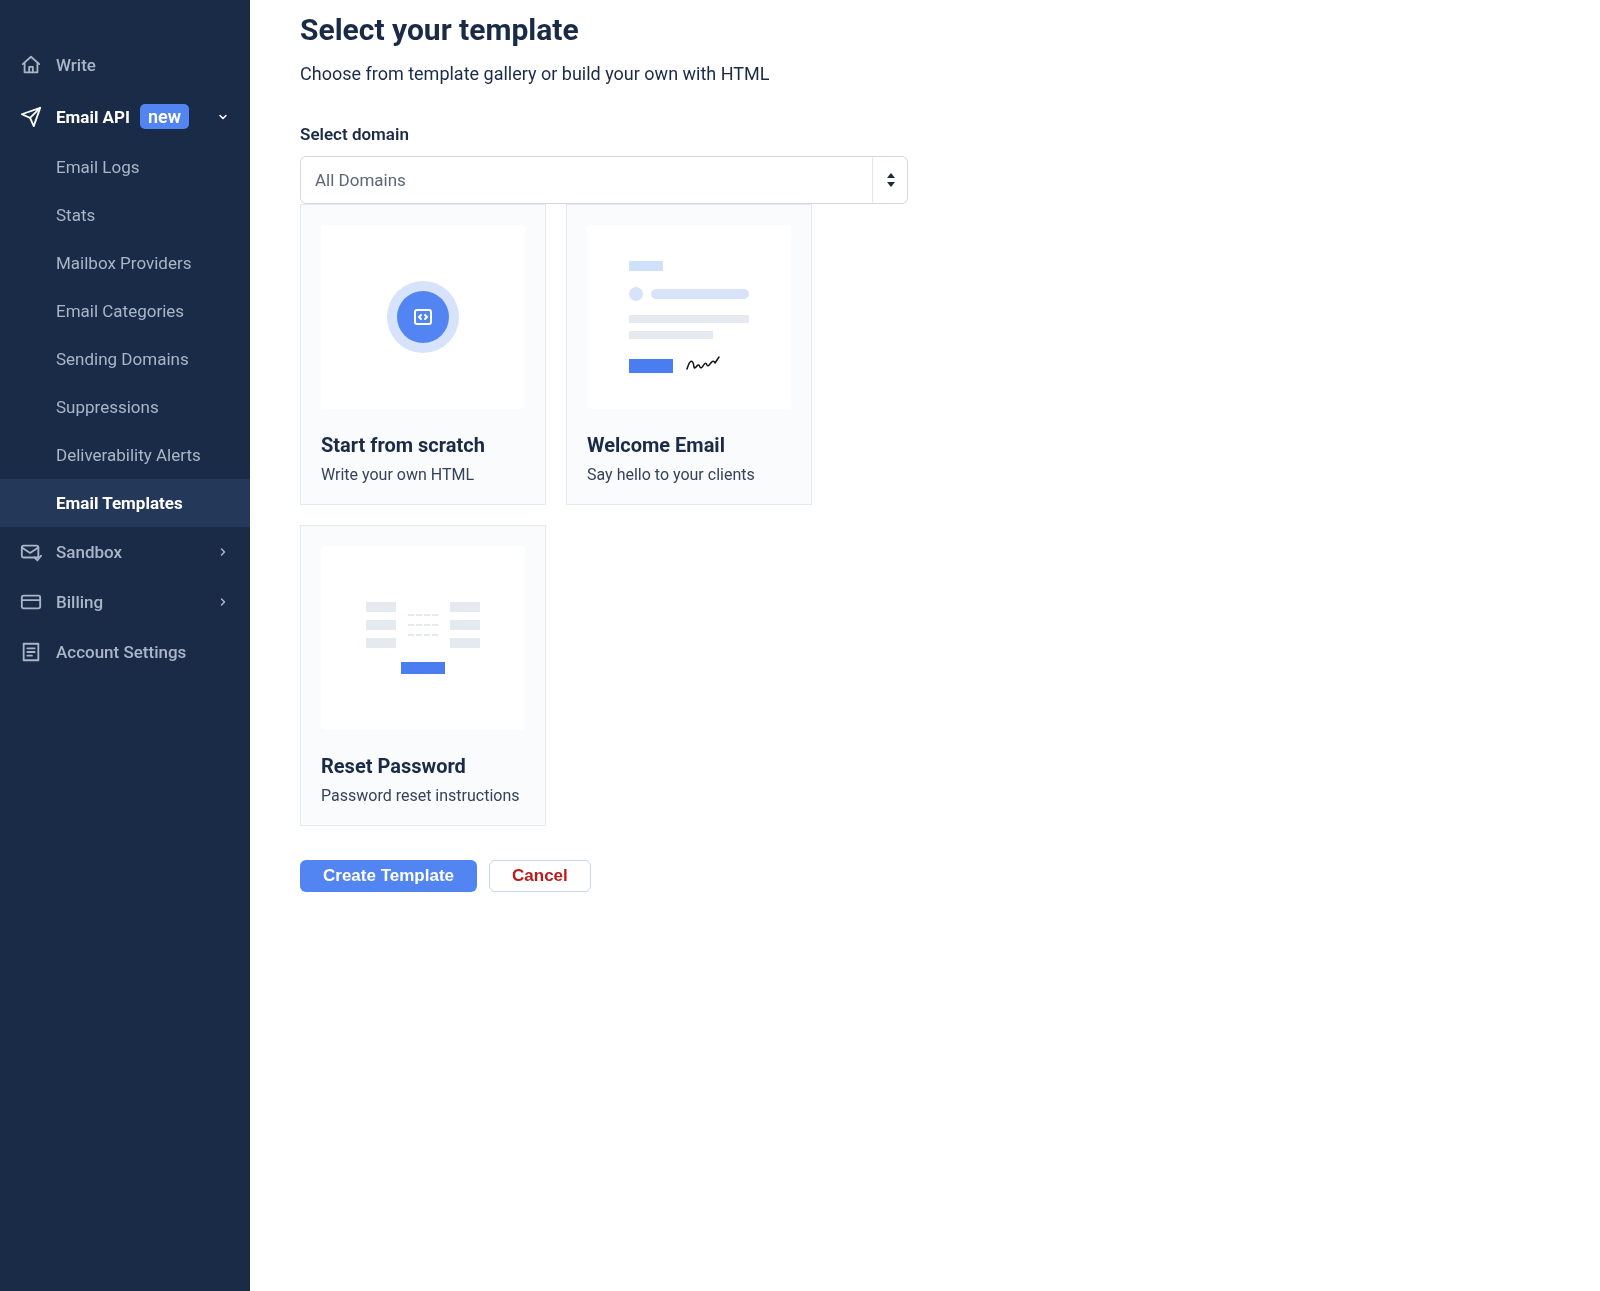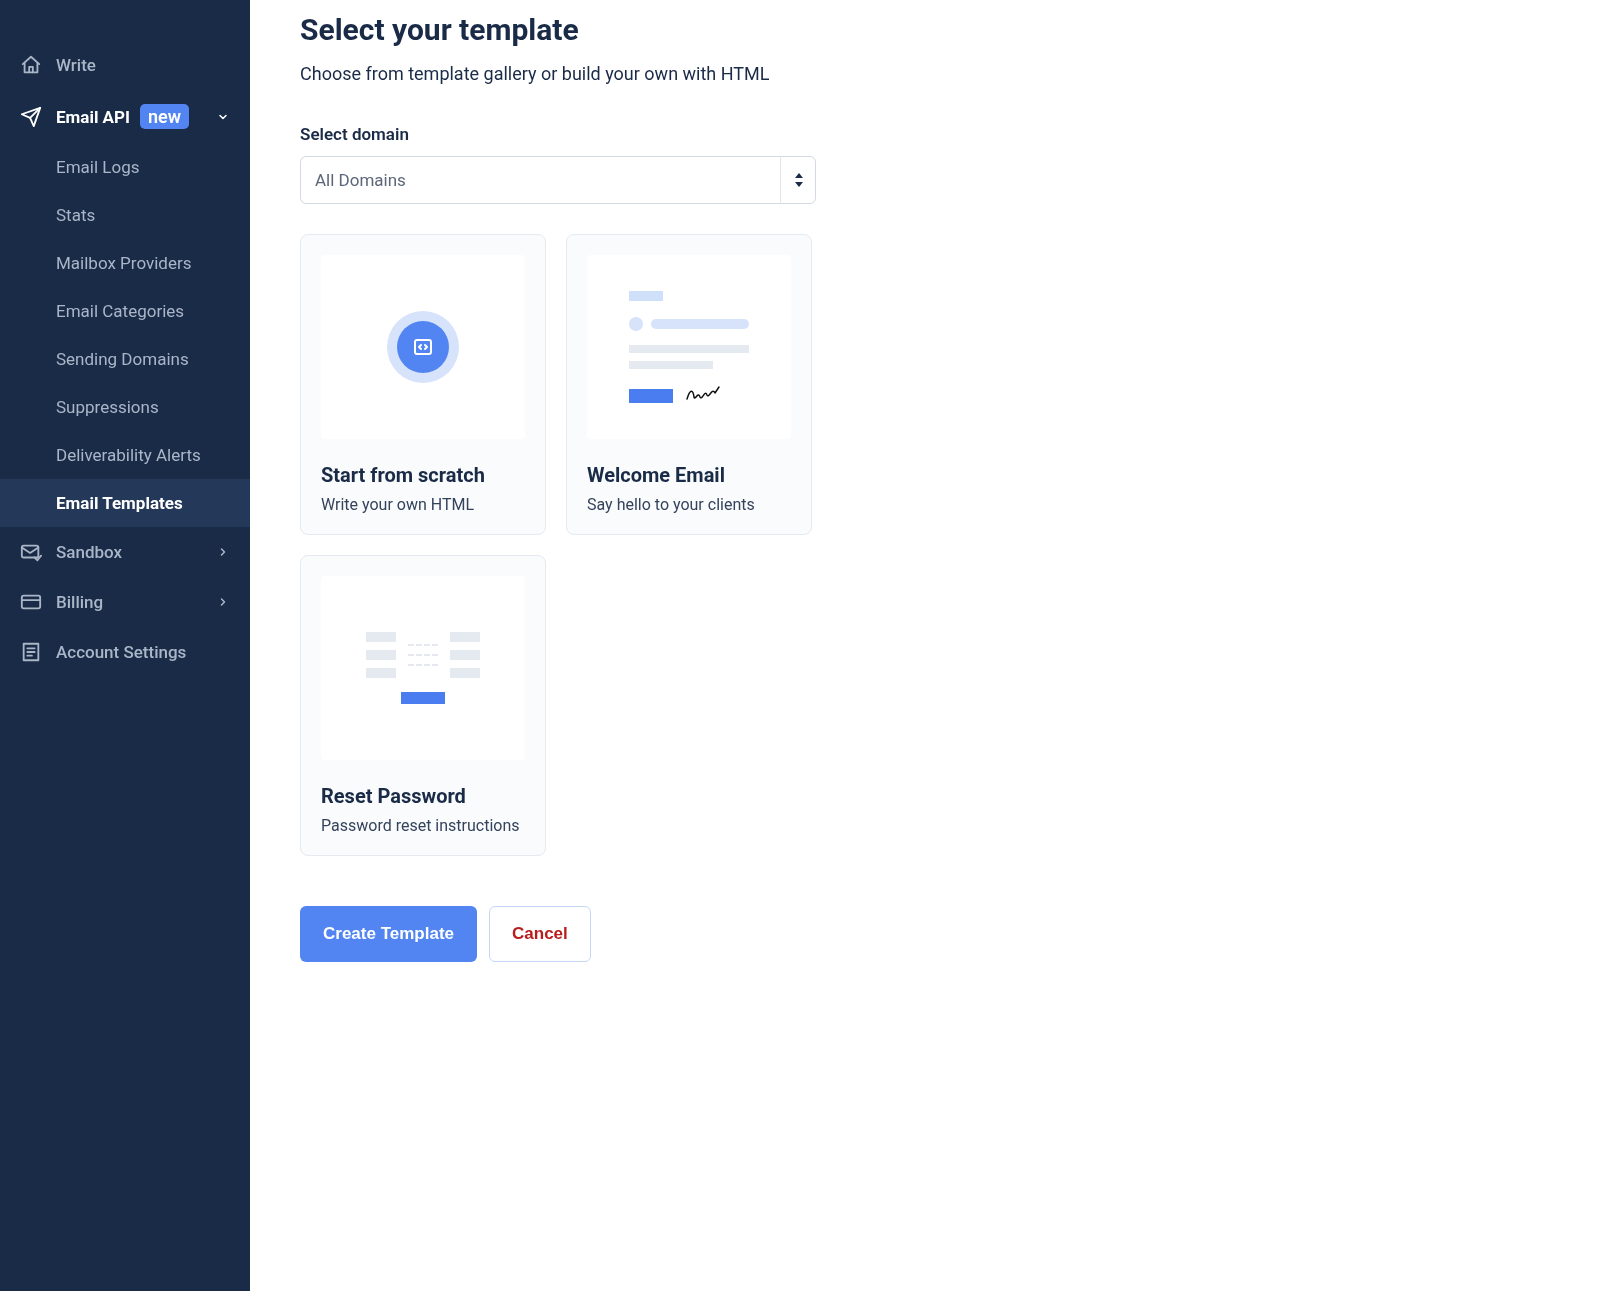--- a/index.html
+++ b/index.html
@@ -84,22 +84,21 @@
       margin-bottom: 40px;
     }
     .field-label {
       font-size: 17px;
       font-weight: 600;
       color: #1a2b47;
       margin-bottom: 12px;
     }
     .select-wrap {
       position: relative;
-      width: 516px;
-      margin-bottom: 30px;
+      width: 608px;
     }
     .select {
       width: 100%;
       height: 48px;
       border: 1px solid #d3d9e3;
       border-radius: 6px;
       background: #fff;
       padding: 0 48px 0 14px;
       font-size: 17px;
       color: #5b6779;
@@ -122,21 +121,21 @@
     .cards {
       display: flex;
       flex-wrap: wrap;
       gap: 20px;
       width: 540px;
       margin-bottom: 34px;
     }
     .card {
       width: 246px;
       border: 1px solid #e5e9f0;
-      border-radius: 8px;
+      border-radius: 0;
       background: #fafbfc;
       padding: 20px;
       cursor: pointer;
     }
     .card-preview {
       height: 184px;
       background: #fff;
       border-radius: 4px;
       display: flex;
       align-items: center;
@@ -178,31 +177,30 @@
     
     .rp-preview { width: 140px; display:flex; flex-direction:column; align-items:center; }
     .rp-cols { display:flex; gap: 12px; align-items:center; }
     .rp-col { display:flex; flex-direction:column; gap:8px; }
     .rp-block { width: 30px; height:10px; background:#e5e9f0; }
     .rp-dash { width: 30px; height:0; border-top: 2px dashed #e5e9f0; }
     .rp-btn { width: 44px; height: 12px; background: #4a7ef0; margin-top: 14px; }
     
     .btn-row { display: flex; gap: 12px; }
     .btn {
-      height: 56px;
+      height: 32px;
       padding: 0 22px;
       border-radius: 6px;
       font-size: 17px;
       font-weight: 600;
       cursor: pointer;
       display: inline-flex;
       align-items: center;
       justify-content: center;
       border: 1px solid transparent;
-      margin-top: 16px;
     }
     .btn-primary { background: #5285f2; color: #fff; }
     .btn-secondary { background: #fff; color: #b91c1c; border-color: #c6d6f7; }
     svg { display: block; }
   </style>
 </head>
 <body>
 
 <div class="layout">
   <aside class="sidebar">

